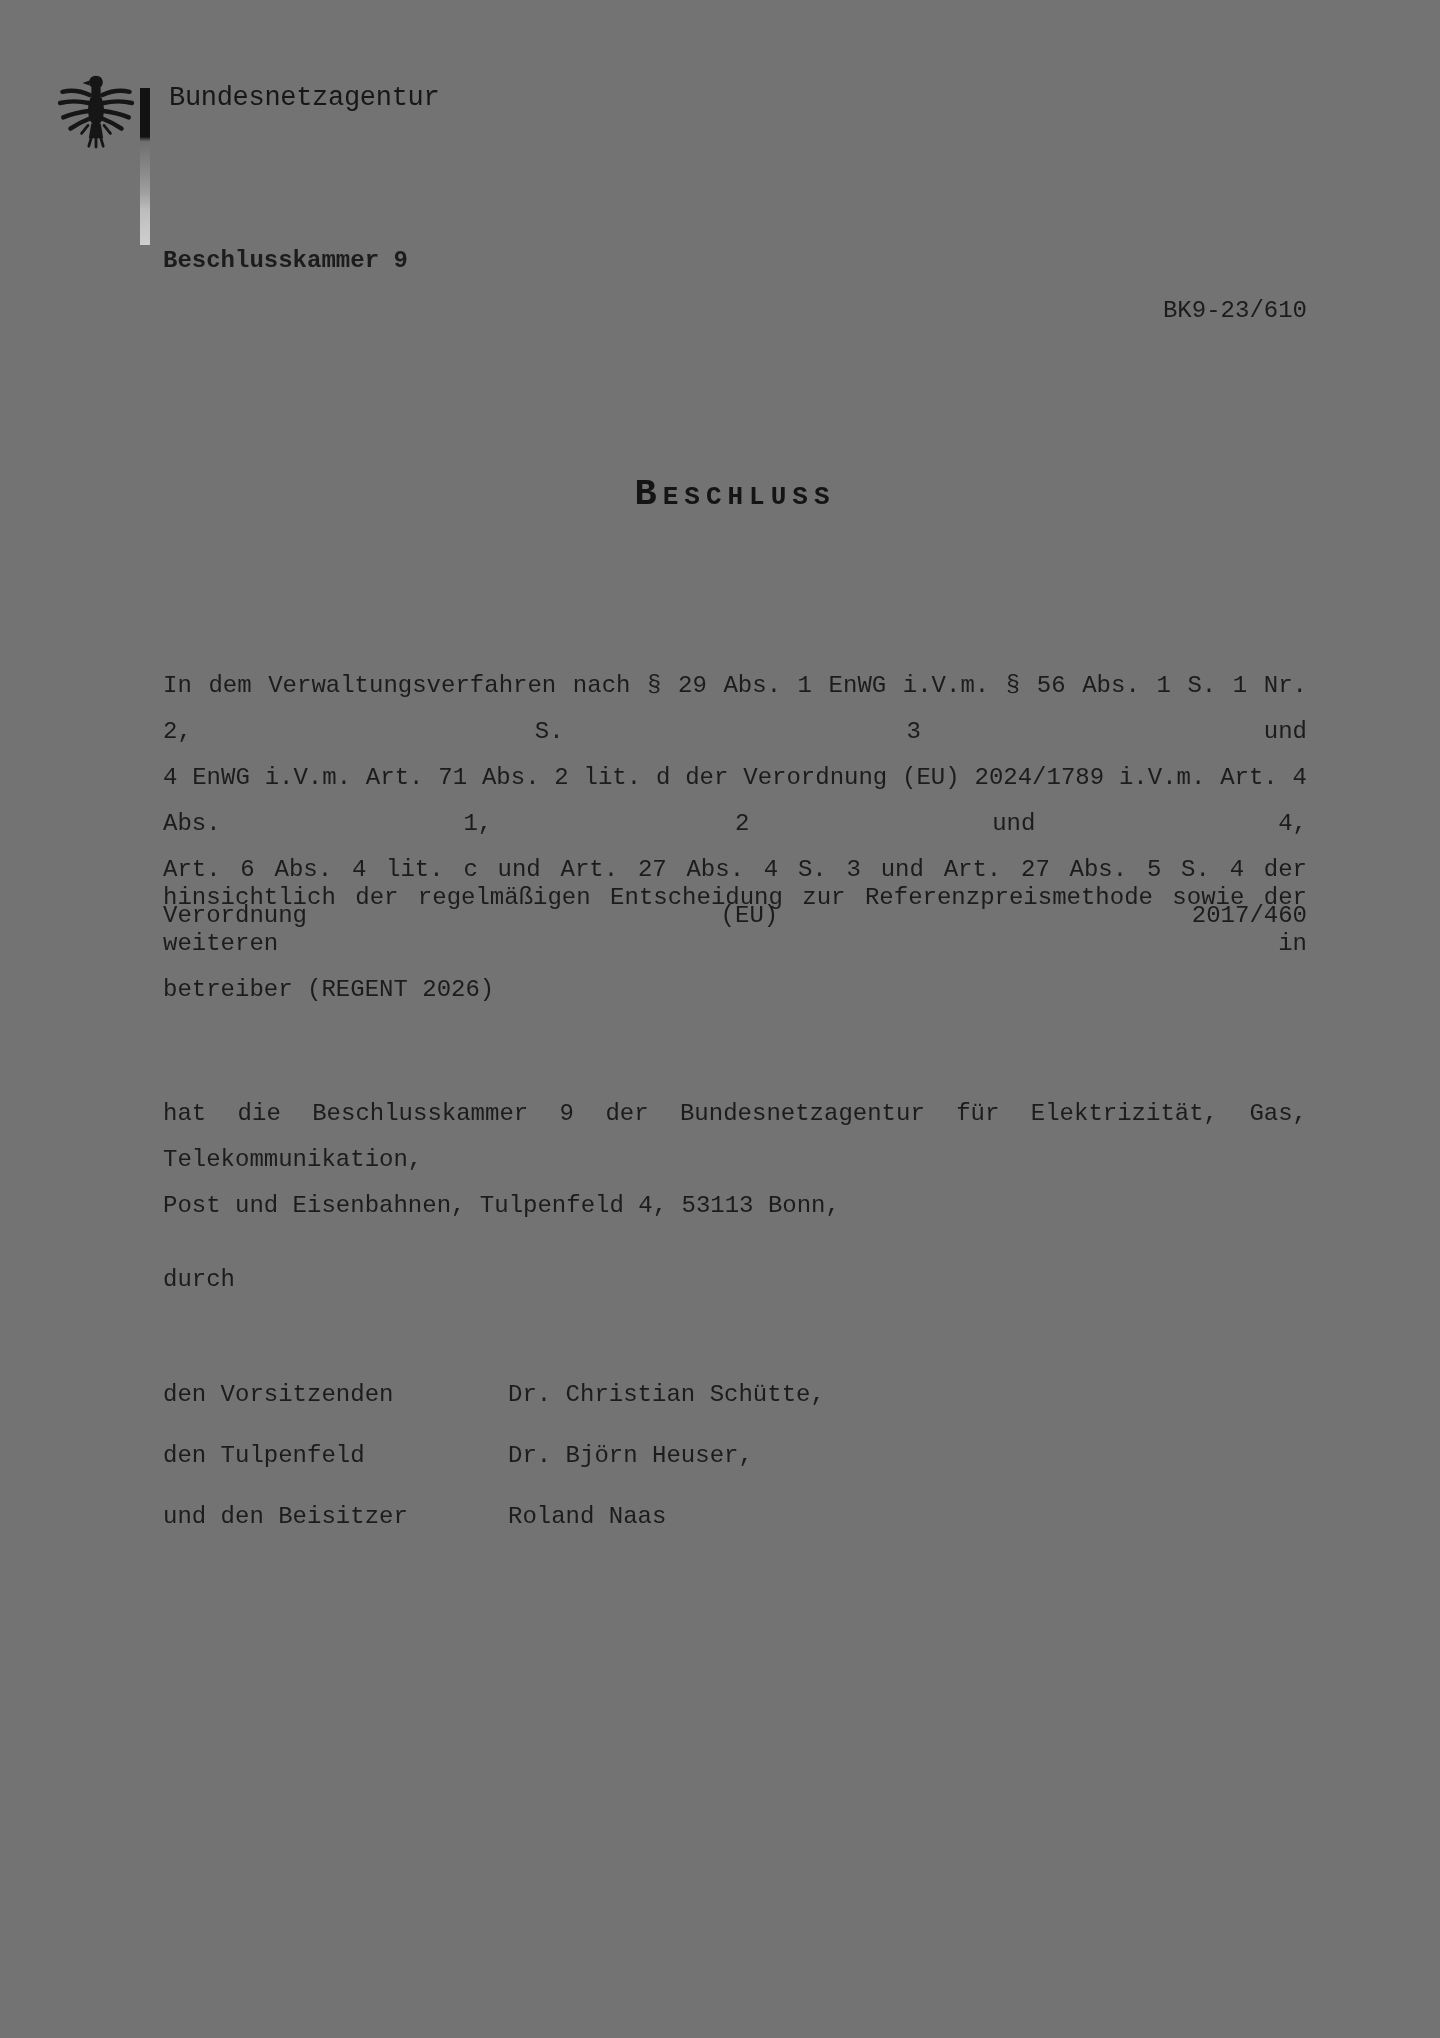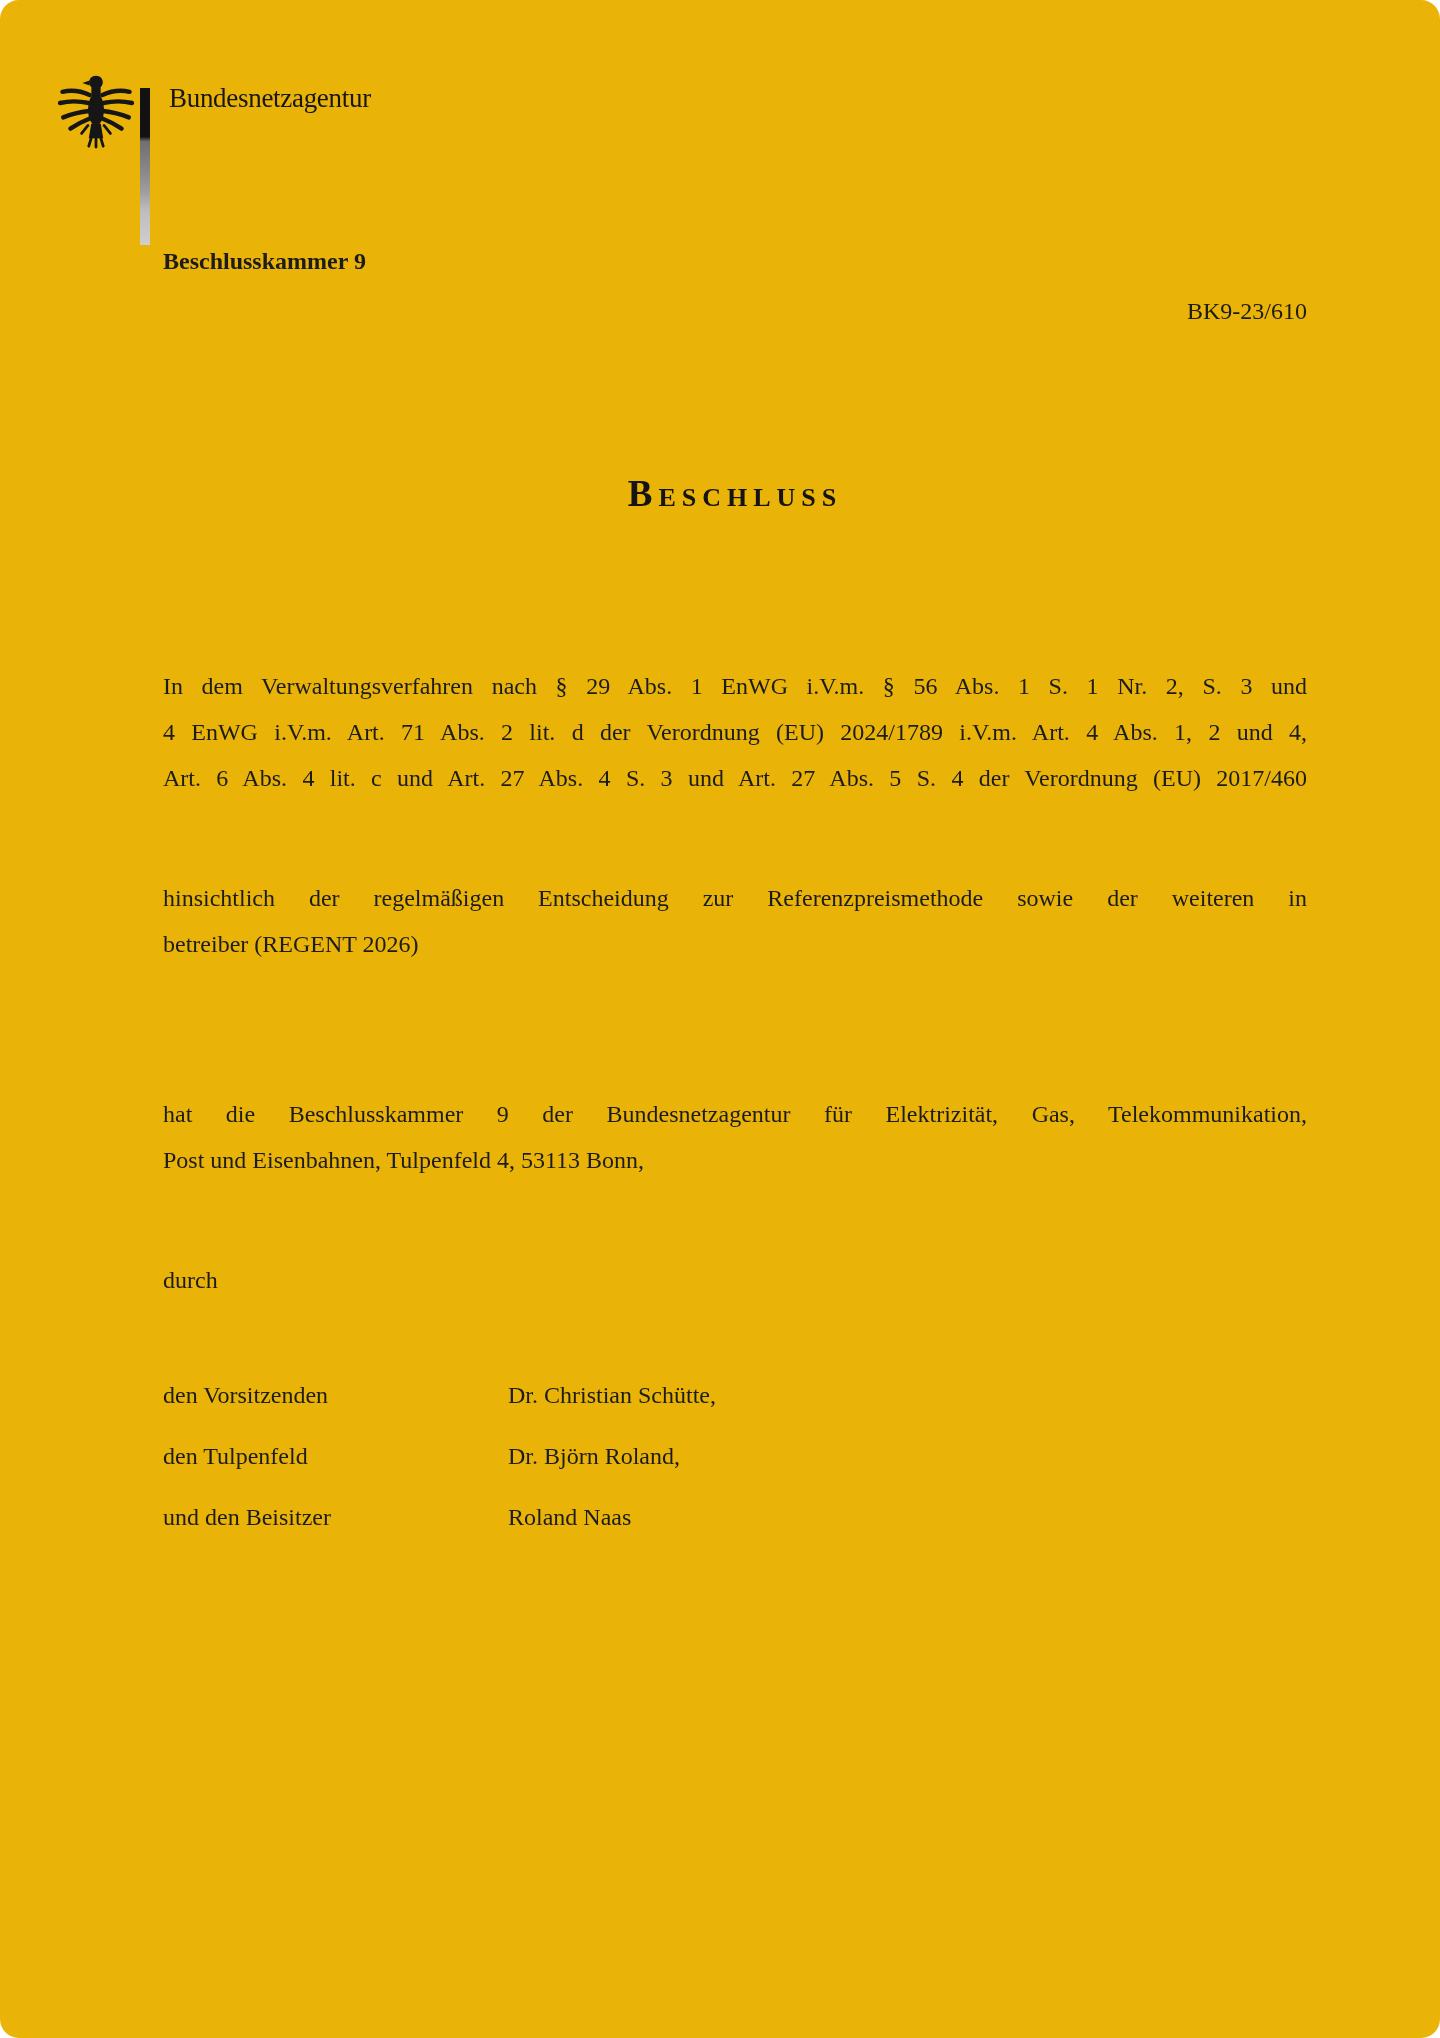--- a/index.html
+++ b/index.html
@@ -1,24 +1,23 @@
 <!DOCTYPE html>
 <html><head>
 <meta charset="utf-8">
 <style>
   html, body { margin: 0; padding: 0; background: #ffffff; }
   .page {
     position: relative;
     width: 1440px;
     height: 2038px;
-    background: #eab308;
+    background: #737373;
     color: #1c1c1c;
-    font-family: Liberation Serif, serif;
+    font-family: Liberation Mono, monospace;
     overflow: hidden;
-    border-radius: 19px;
   }
 
   
   .eagle {
     position: absolute;
     left: 56px;
     top: 72px;
     width: 80px;
     height: 78px;
   }
@@ -168,21 +167,21 @@
     <div class="ln last">durch</div>
   </div>
 
   <div class="board">
     <div class="board-row">
       <span class="board-role">den Vorsitzenden</span>
       <span class="board-name">Dr. Christian Schütte,</span>
     </div>
     <div class="board-row">
       <span class="board-role">den Tulpenfeld</span>
-      <span class="board-name">Dr. Björn Roland,</span>
+      <span class="board-name">Dr. Björn Heuser,</span>
     </div>
     <div class="board-row">
       <span class="board-role">und den Beisitzer</span>
       <span class="board-name">Roland Naas</span>
     </div>
   </div>
 
 </div>
 
 </body></html>

